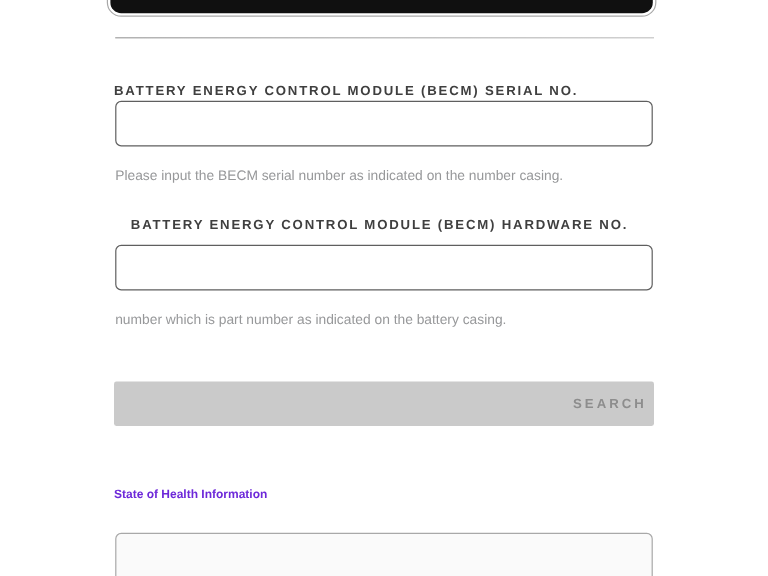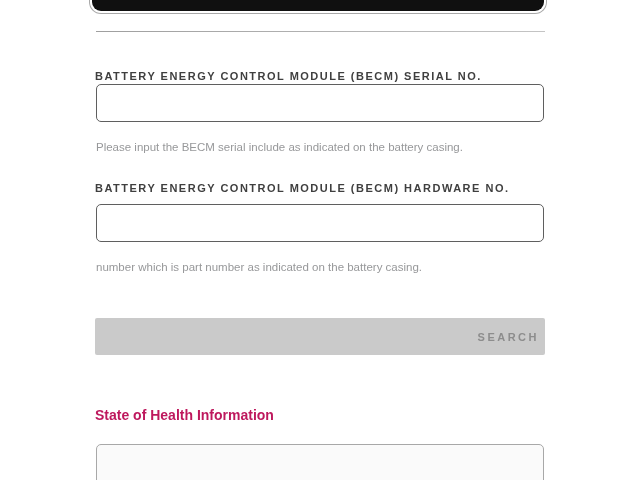--- a/index.html
+++ b/index.html
@@ -41,21 +41,21 @@
     position: absolute;
     left: 95px;
     width: 460px;
     font-size: 11px;
     font-weight: bold;
     letter-spacing: 1.5px;
     color: #3f3f3f;
     white-space: nowrap;
   }
   .label-serial { top: 46px; margin-top: 24px; }
-  .label-hardware { top: 182px; }
+  .label-hardware { top: 182px; margin-left: 14px; }
 
   .text-input {
     position: absolute;
     left: 96px;
     width: 448px;
     height: 38px;
     box-sizing: border-box;
     border: 1px solid #5f5f5f;
     border-radius: 5px;
     background: #ffffff;
@@ -93,23 +93,23 @@
     font-weight: bold;
     letter-spacing: 2.5px;
     color: #8d8d8d;
     cursor: pointer;
     text-align: right;
   }
   .section-heading {
     position: absolute;
     left: 95px;
     top: 407px;
-    font-size: 14px;
+    font-size: 10px;
     font-weight: bold;
-    color: #be185d;
+    color: #6d28d9;
   }
   .results-box {
     position: absolute;
     left: 96px;
     top: 444px;
     width: 448px;
     height: 70px;
     box-sizing: border-box;
     border: 1px solid #a8a8a8;
     border-radius: 5px;
@@ -122,21 +122,21 @@
 <div class="stage">
 
   <div class="top-black-bar"></div>
 
   <div class="divider"></div>
 
   <div class="field-label label-serial">BATTERY ENERGY CONTROL MODULE (BECM) SERIAL NO.</div>
 
   <input type="text" class="text-input input-serial" value="" style="">
 
-  <div class="help-text help-serial">Please input the BECM serial include as indicated on the battery casing.</div>
+  <div class="help-text help-serial">Please input the BECM serial number as indicated on the number casing.</div>
 
   <div class="field-label label-hardware">BATTERY ENERGY CONTROL MODULE (BECM) HARDWARE NO.</div>
 
   <input type="text" class="text-input input-hardware" value="" style="">
 
   <div class="help-text help-hardware">
     <span>number which is part number as indicated on the battery casing.</span>
   </div>
 
   <button class="search-button">SEARCH</button>

